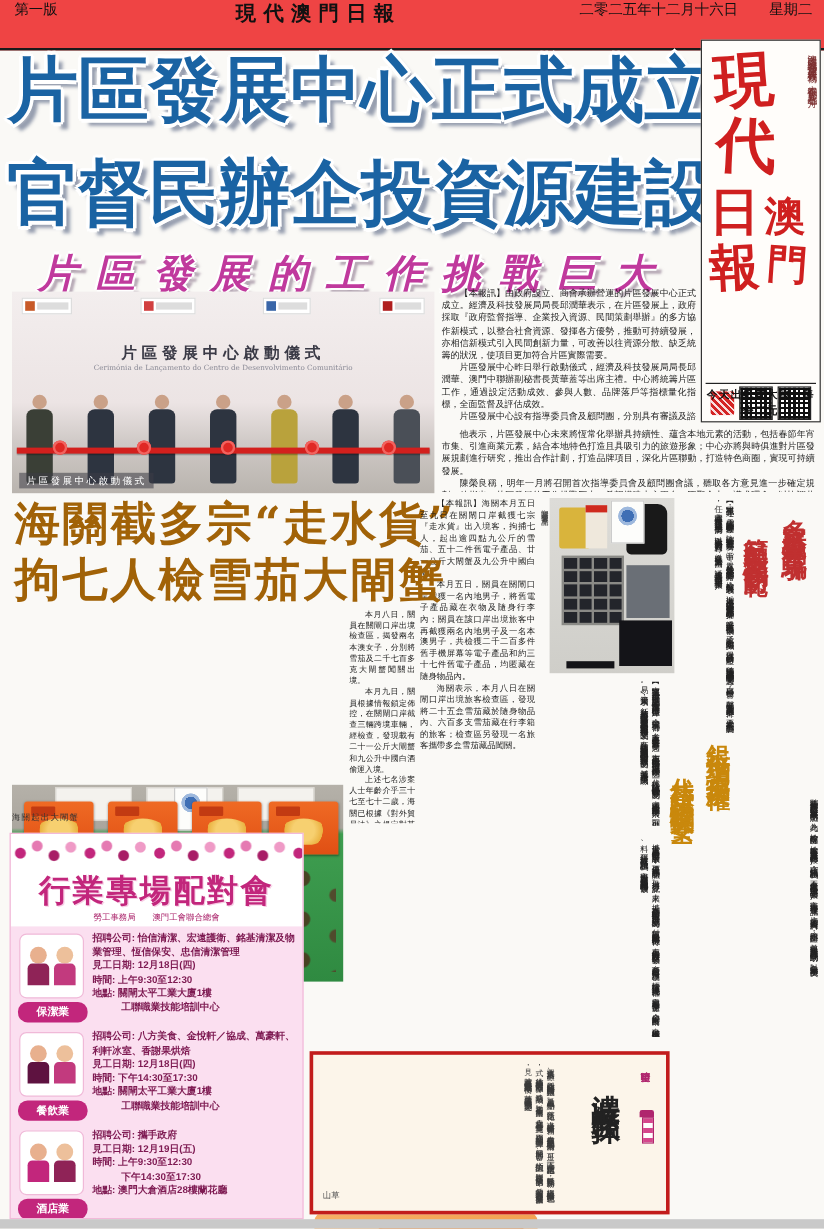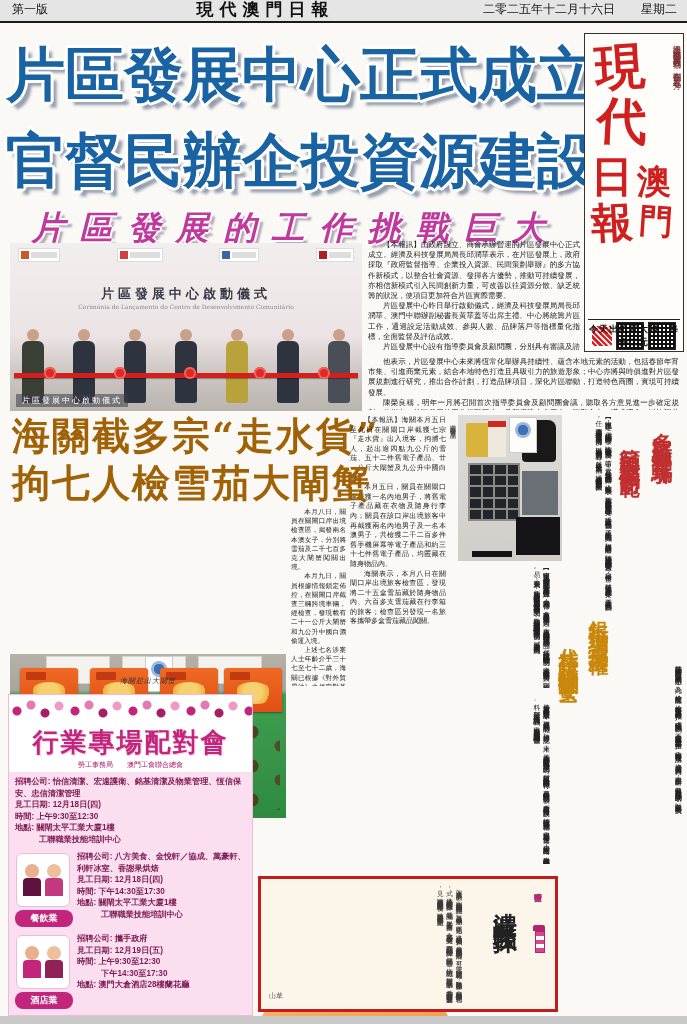--- a/index.html
+++ b/index.html
@@ -1,21 +1,21 @@
 <!DOCTYPE html>
 <html><head>
 <meta charset="utf-8">
 <style>
   html,body{margin:0;padding:0;}
   body{background:#dddbd6;font-family:"DejaVu Serif","Liberation Serif",serif;}
   #page{position:relative;width:687px;height:1024px;margin:0 auto;background:#faf9f6;overflow:hidden;}
   .abs{position:absolute;}
   
-  .topbar{left:0;top:0;width:687px;height:23px;border-bottom:2px solid #1a1a1a;background:#e5e5e5;
-    display:flex;align-items:center;justify-content:space-between;box-sizing:border-box;padding:0 10px 3px 12px;}
+  .topbar{left:0;top:0;width:687px;height:42px;border-bottom:2px solid #1a1a1a;background:#ef4444;
+    display:flex;align-items:flex-start;justify-content:space-between;box-sizing:border-box;padding:0 10px 3px 12px;}
   .topbar .edition{font-size:12px;color:#111;}
   .topbar .paper{font-size:17px;font-weight:700;letter-spacing:6px;color:#111;}
   .topbar .dateblk{font-size:12px;color:#111;display:flex;gap:26px;}
   
   .bighead{width:577px;text-align:center;font-weight:900;color:#1a63a3;font-size:59px;line-height:86px;
     letter-spacing:0px;white-space:nowrap;font-family:"DejaVu Sans","Liberation Sans",sans-serif;
     text-shadow:-3px 0 #fff,3px 0 #fff,0 -3px #fff,0 3px #fff,-2px -2px #fff,2px -2px #fff,-2px 2px #fff,2px 2px #fff,6px 6px 3px rgba(115,125,150,.75);}
   .subhead{width:567px;text-align:center;font-weight:700;font-style:italic;color:#c0399d;font-size:33px;
     letter-spacing:15px;white-space:nowrap;
     text-shadow:-2px 0 #fff,2px 0 #fff,0 -2px #fff,0 2px #fff,4px 4px 2px rgba(150,130,150,.7);}
@@ -63,21 +63,21 @@
      background-size:56px 34px,56px 34px;opacity:.9;}
   .crabbox{position:absolute;top:14px;width:58px;height:44px;background:linear-gradient(180deg,#ef6a24,#e04f14);
      border-radius:3px 3px 0 0;box-shadow:0 1px 2px rgba(0,0,0,.4);}
   .crabbox::after{content:"";position:absolute;left:10px;top:14px;width:38px;height:22px;border-radius:50% 50% 40% 40%;
      background:radial-gradient(circle at 50% 45%,#f7d070 0 40%,#eab241 70%,transparent 72%);}
   .crabbox::before{content:"";position:absolute;left:6px;top:4px;width:20px;height:8px;background:#c23a12;border-radius:1px;}
   .lidbox{position:absolute;top:2px;width:62px;height:26px;background:#f4f2ee;border:1px solid #d8d5cf;}
   .badgecard{position:absolute;left:49%;top:2px;width:26px;height:34px;background:#fdfdfb;border:1px solid #ccc;}
   .badgecard::after{content:"";position:absolute;left:5px;top:4px;width:16px;height:16px;border-radius:50%;
      background:radial-gradient(circle,#3f6fb5 0 45%,#9db8dd 46% 70%,transparent 71%);}
-  .smallcap{font-size:7px;color:#333;text-align:center;letter-spacing:1px;font-style:italic;}
+  .smallcap{font-size:7px;color:#333;text-align:left;letter-spacing:1px;}
   .elecphoto{background:linear-gradient(180deg,#dddcd8 0%,#cfcec9 100%);position:relative;}
   .goldbag{position:absolute;left:8px;top:8px;width:26px;height:34px;background:#d9b43c;border-radius:2px;}
   .redbag{position:absolute;left:30px;top:6px;width:18px;height:30px;background:#efe8dc;border-top:6px solid #cf2a1e;}
   .backpack{position:absolute;right:6px;top:5px;width:34px;height:42px;background:#191919;border-radius:8px 8px 4px 4px;}
   .screens{position:absolute;left:10px;top:48px;width:52px;height:58px;background:#8a8a86;padding:2px;
      display:grid;grid-template-columns:repeat(4,1fr);grid-template-rows:repeat(5,1fr);gap:2px;box-sizing:border-box;}
   .screens i{background:#23252b;display:block;}
   .slab{position:absolute;background:#141418;}
   
   .ad{left:8px;top:694px;width:245px;height:322px;background:#fbdff0;box-sizing:border-box;overflow:hidden;}
@@ -270,20 +270,29 @@
     <div style="height:30px;background:#fff;background-image:radial-gradient(circle 4px at 8px 16px,#c2267c 0 4px,transparent 5px),radial-gradient(circle 4px at 22px 10px,#e57ab2 0 4px,transparent 5px),radial-gradient(circle 4px at 36px 18px,#a81d66 0 4px,transparent 5px),radial-gradient(circle 4px at 50px 11px,#ef9ac6 0 4px,transparent 5px);background-size:58px 30px;background-repeat:repeat-x;"></div>
     <div style="text-align:center;background:#fff;padding-bottom:2px;">
       <span style="font-size:26px;font-weight:900;color:#c2267c;letter-spacing:2px;text-shadow:1px 1px 0 #f7cde4;">行業專場配對會</span>
       <div style="display:flex;justify-content:center;gap:14px;font-size:7px;color:#a81d66;font-family:'Liberation Sans',sans-serif;">
         <span>勞工事務局</span>
         <span>澳門工會聯合總會</span>
       </div>
     </div>
 
     <div class="adsec">
+      <div class="mascot">
+        <div class="mascotbox">
+            <i class="a"></i>
+            <i class="b"></i>
+            <u class="a"></u>
+            <u class="b"></u>
+          </div>
+        <div class="badgepill">保潔業</div>
+      </div>
       <div class="addetail">
         <div>招聘公司: 怡信清潔、宏遠護衛、銘基清潔及物業管理、恆信保安、忠信清潔管理</div>
         <div>見工日期: 12月18日(四)</div>
         <div>時間: 上午9:30至12:30</div>
         <div>地點: 關閘太平工業大廈1樓</div>
         <div style="padding-left:24px;">工聯職業技能培訓中心</div>
       </div>
     </div>
 
     <div class="adsec">

